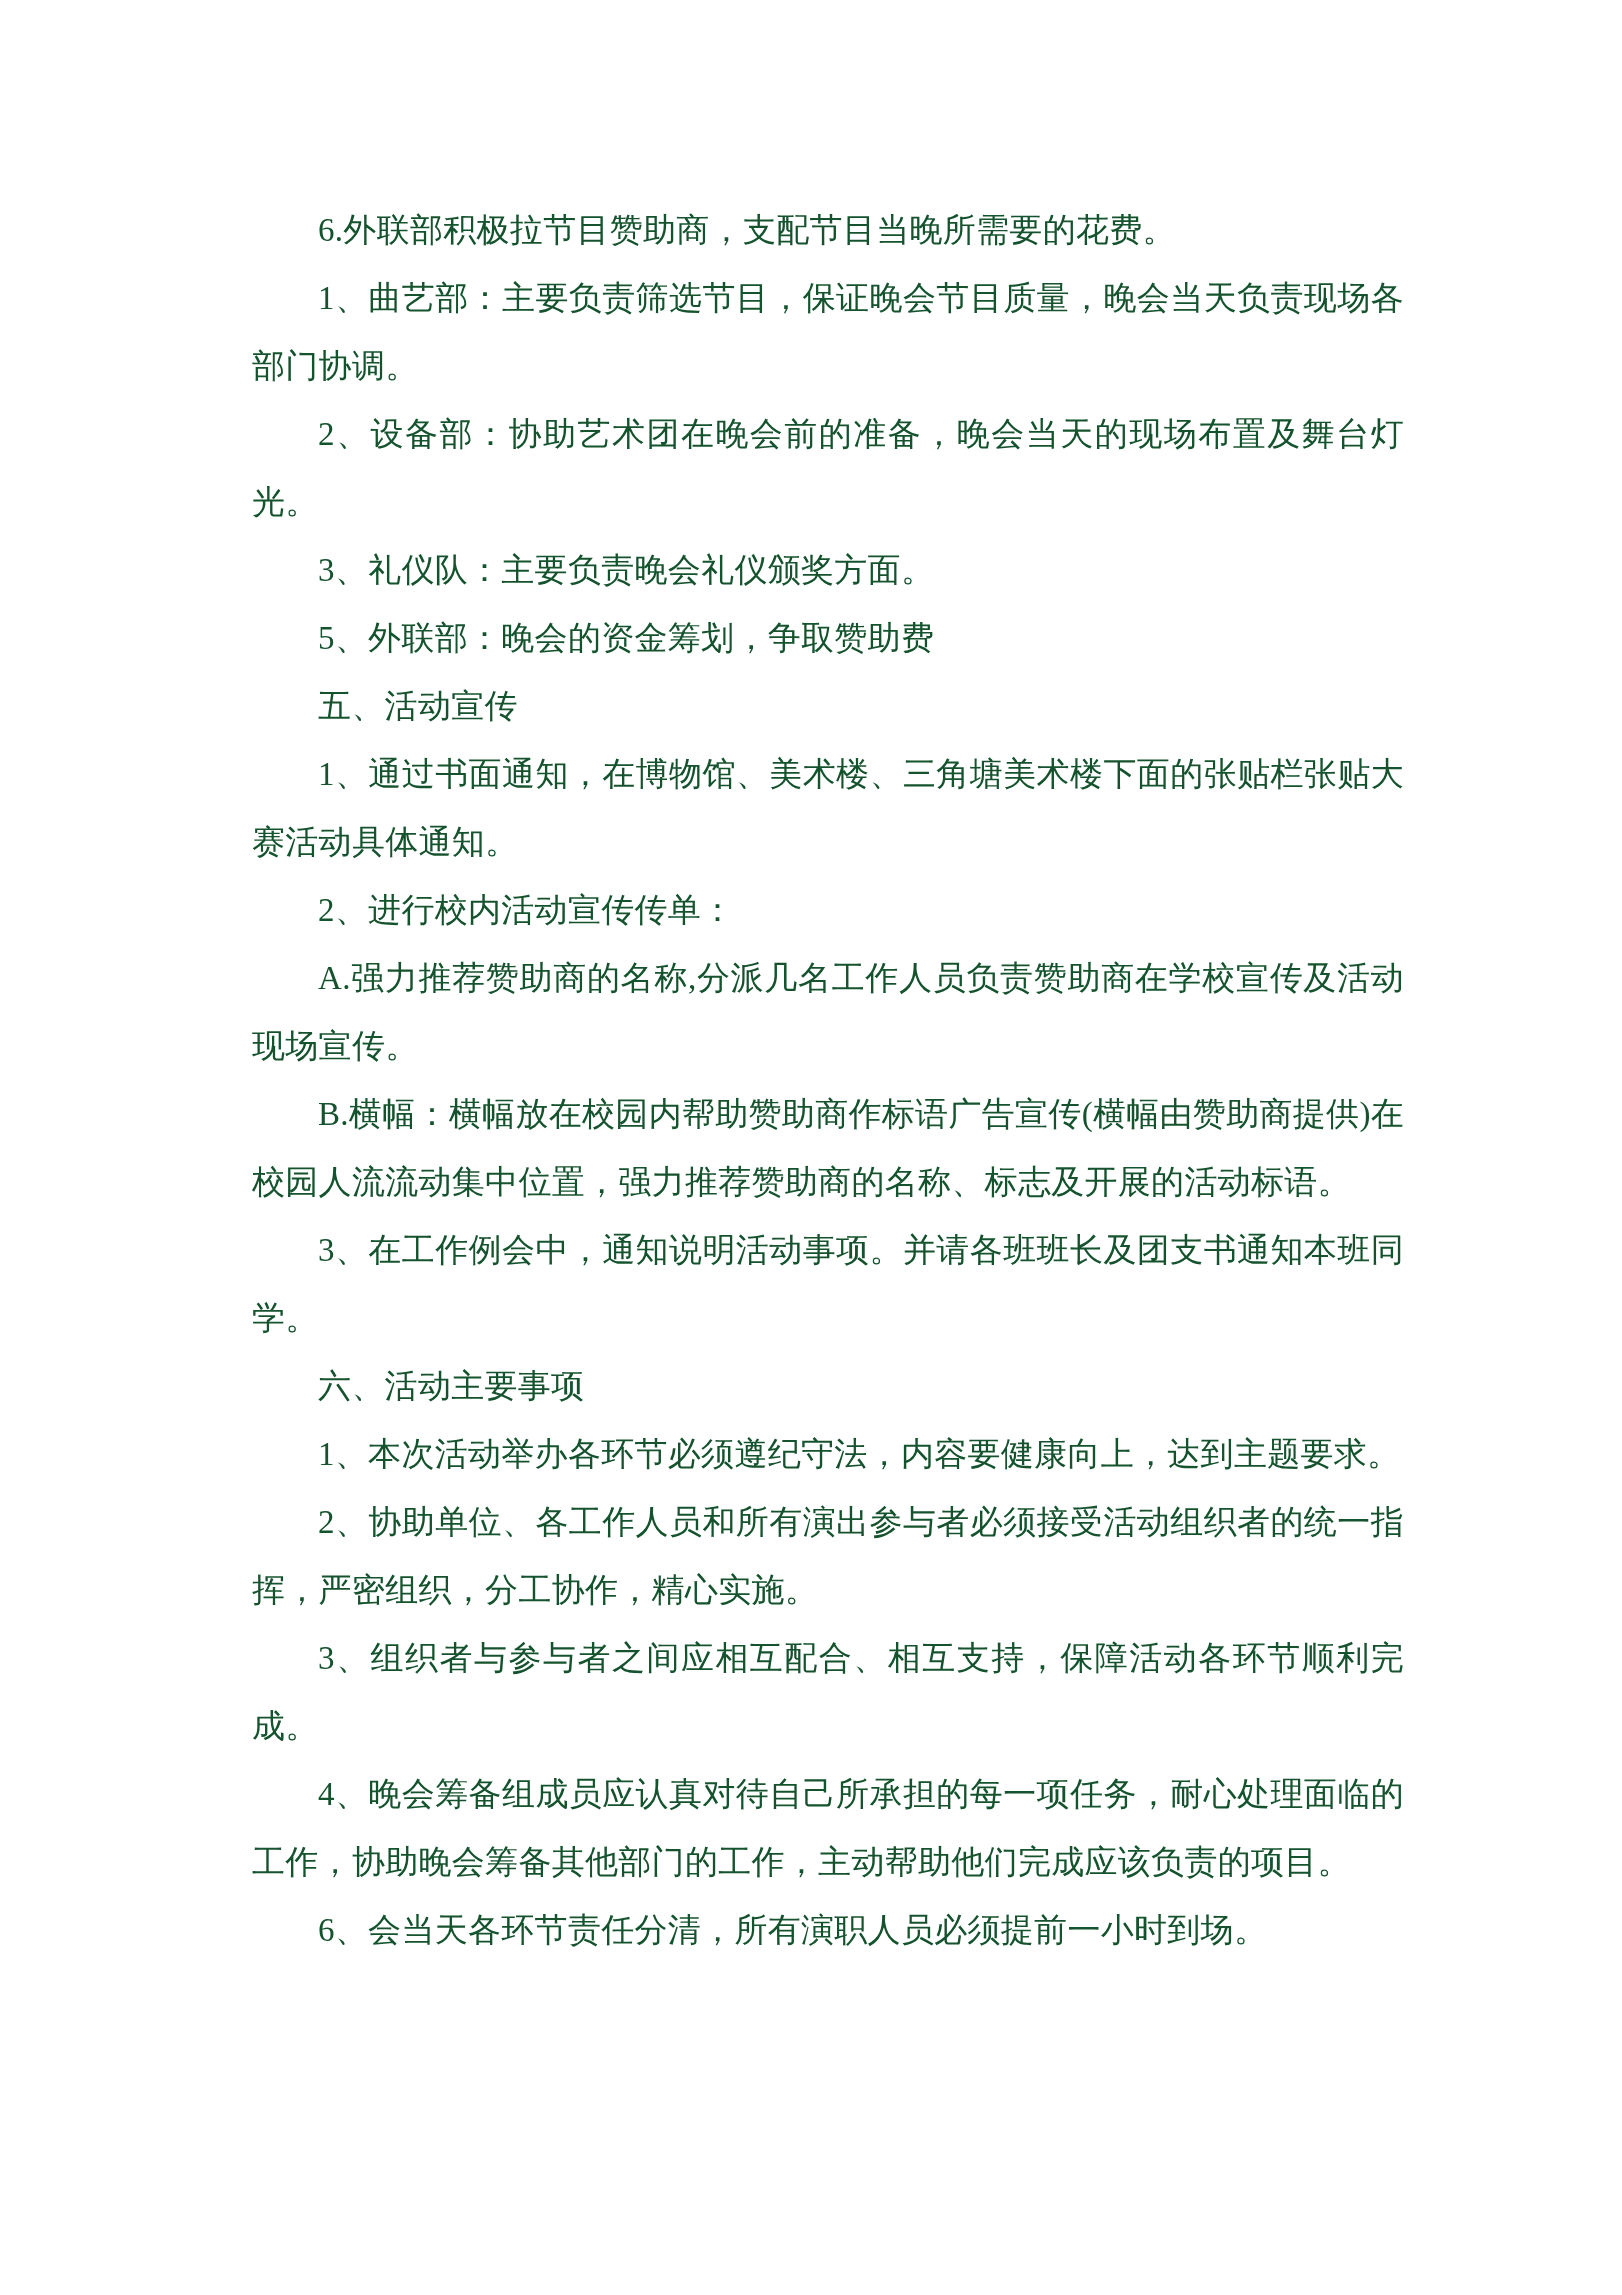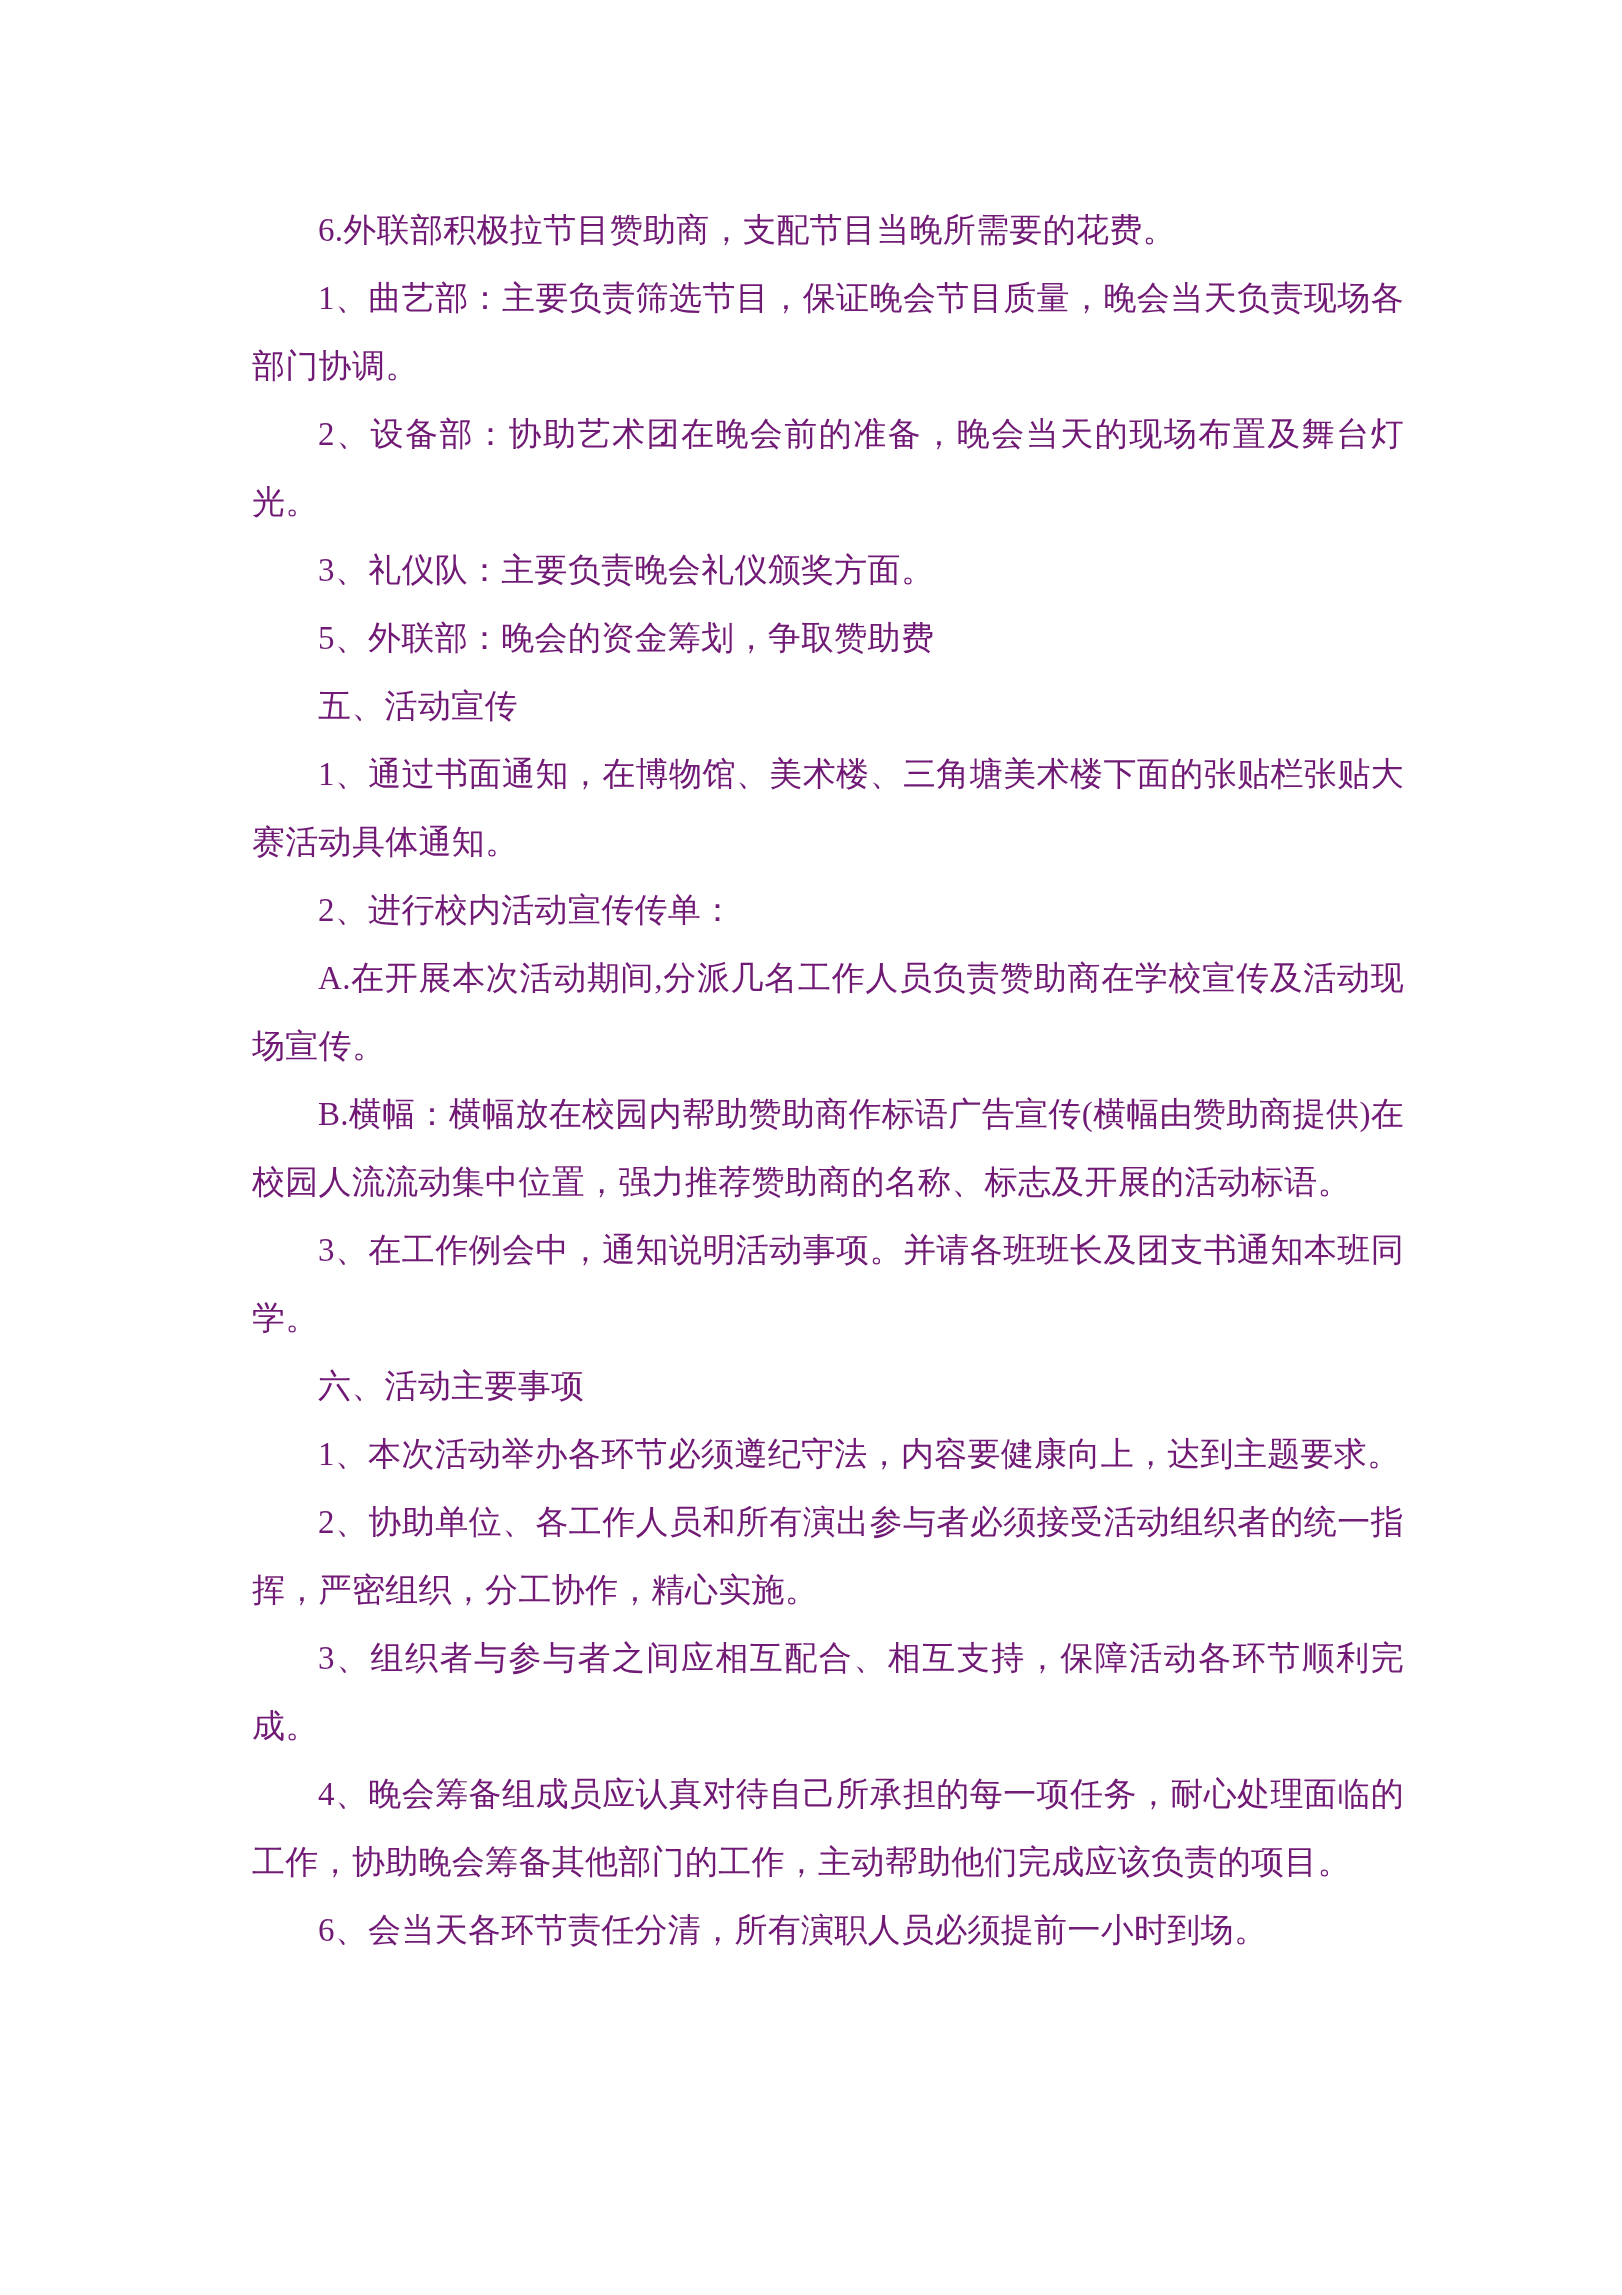--- a/index.html
+++ b/index.html
@@ -23,39 +23,39 @@
     width: 1623px;
     height: 2295px;
     padding: 196px 219px 131px 252px;
     color: #000000;
   }
   .para {
     font-size: 33px;
     line-height: 68px;
     text-align: justify;
     text-indent: 2em;
-    color: #701a75;
+    color: #14532d;
     letter-spacing: 0.3px;
     word-break: break-all;
   }
 </style>
 </head>
 <body>
 
 <div class="page">
   <div class="content">
     <p class="para">6.外联部积极拉节目赞助商，支配节目当晚所需要的花费。</p>
     <p class="para">1、曲艺部：主要负责筛选节目，保证晚会节目质量，晚会当天负责现场各部门协调。</p>
     <p class="para">2、设备部：协助艺术团在晚会前的准备，晚会当天的现场布置及舞台灯光。</p>
     <p class="para">3、礼仪队：主要负责晚会礼仪颁奖方面。</p>
     <p class="para">5、外联部：晚会的资金筹划，争取赞助费</p>
     <p class="para">五、活动宣传</p>
     <p class="para">1、通过书面通知，在博物馆、美术楼、三角塘美术楼下面的张贴栏张贴大赛活动具体通知。</p>
     <p class="para">2、进行校内活动宣传传单：</p>
-    <p class="para">A.在开展本次活动期间,分派几名工作人员负责赞助商在学校宣传及活动现场宣传。</p>
+    <p class="para">A.强力推荐赞助商的名称,分派几名工作人员负责赞助商在学校宣传及活动现场宣传。</p>
     <p class="para">B.横幅：横幅放在校园内帮助赞助商作标语广告宣传(横幅由赞助商提供)在校园人流流动集中位置，强力推荐赞助商的名称、标志及开展的活动标语。</p>
     <p class="para">3、在工作例会中，通知说明活动事项。并请各班班长及团支书通知本班同学。</p>
     <p class="para">六、活动主要事项</p>
     <p class="para">1、本次活动举办各环节必须遵纪守法，内容要健康向上，达到主题要求。</p>
     <p class="para">2、协助单位、各工作人员和所有演出参与者必须接受活动组织者的统一指挥，严密组织，分工协作，精心实施。</p>
     <p class="para">3、组织者与参与者之间应相互配合、相互支持，保障活动各环节顺利完成。</p>
     <p class="para">4、晚会筹备组成员应认真对待自己所承担的每一项任务，耐心处理面临的工作，协助晚会筹备其他部门的工作，主动帮助他们完成应该负责的项目。</p>
     <p class="para">6、会当天各环节责任分清，所有演职人员必须提前一小时到场。</p>
   </div>
 </div>

